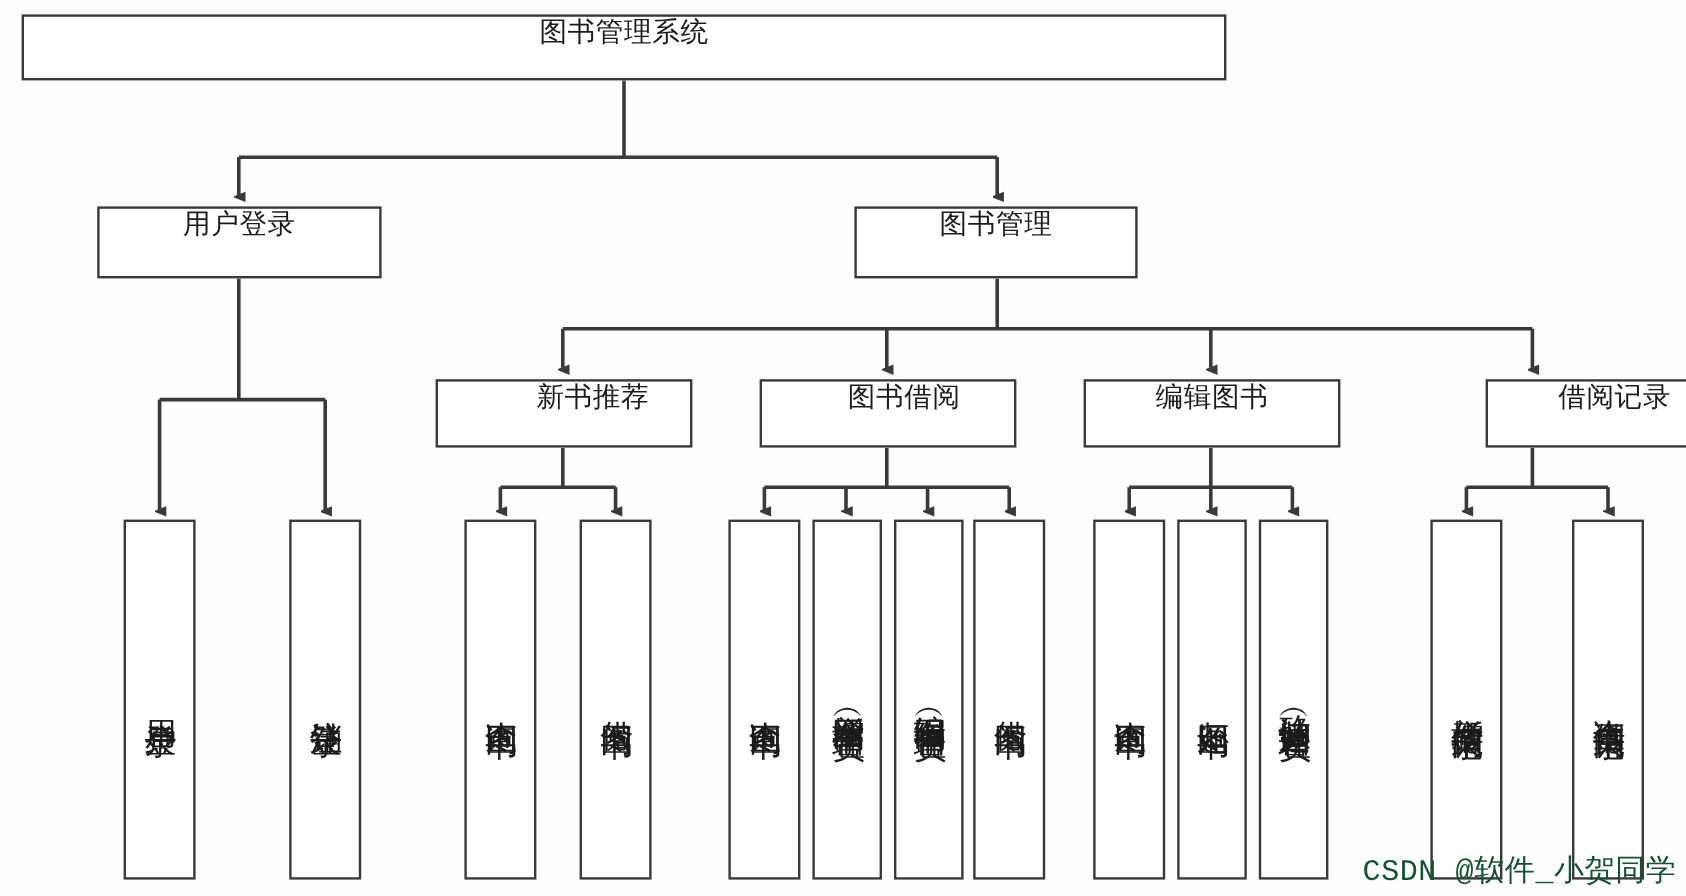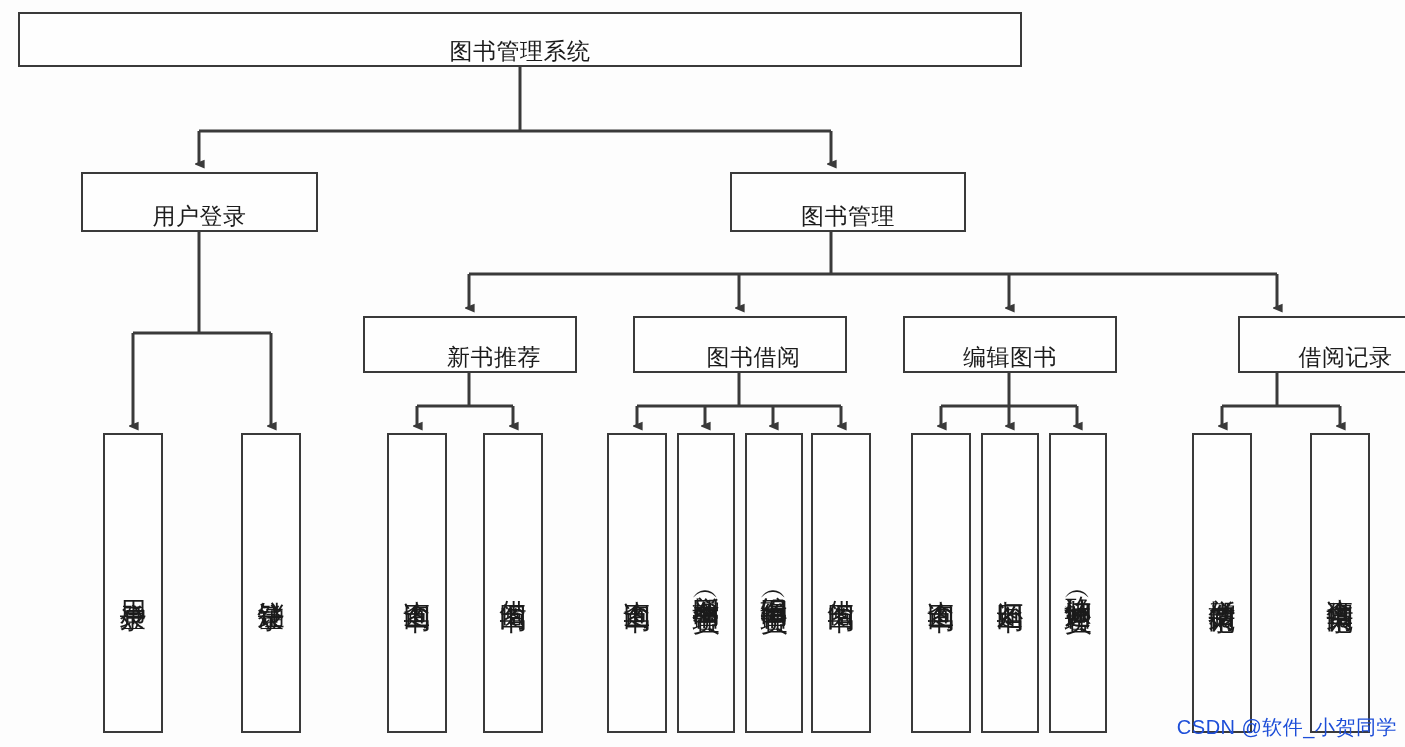--- a/index.html
+++ b/index.html
@@ -22,21 +22,21 @@
     width: 1405px;
     height: 747px;
     pointer-events: none;
   }
   .node {
     position: absolute;
     box-sizing: border-box;
     border: 2.5px solid #3a3a3a;
     background: #fefefe;
     display: flex;
-    align-items: flex-end;
+    align-items: flex-start;
     justify-content: center;
     color: #1b1b1b;
     line-height: 1.18;
   }
   .node.horiz {
     font-size: 23px;
     letter-spacing: 0.5px;
   }
   .node.vert {
     writing-mode: vertical-rl;
@@ -52,23 +52,23 @@
     writing-mode: vertical-rl;
     text-orientation: upright;
     display: block;
     white-space: normal;
     max-height: 100%;
   }
   .watermark {
     position: absolute;
     right: 8px;
     bottom: 6px;
-    font-size: 20px;
-    color: #1d4ed8;
-    font-family: Liberation Sans, sans-serif;
+    font-size: 25px;
+    color: #14532d;
+    font-family: Liberation Mono, monospace;
     white-space: nowrap;
     letter-spacing: 0.5px;
   }
 </style>
 </head>
 <body>
 
 <div id="canvas">
 
   <svg class="wires" viewBox="0 0 1405 747" xmlns="http://www.w3.org/2000/svg">
@@ -121,21 +121,21 @@
     </g>
   </svg>
 
   <div class="node horiz" style="left:18px; top:12px; width:1004px; height:55px;">
     <span>图书管理系统</span>
   </div>
 
   <div class="node horiz" style="left:81px; top:172px; width:237px; height:60px;">
     <span>用户登录</span>
   </div>
-  <div class="node horiz" style="left:712px; top:172px; width:236px; height:60px;margin-left:18px;">
+  <div class="node horiz" style="left:712px; top:172px; width:236px; height:60px;">
     <span>图书管理</span>
   </div>
 
   <div class="node horiz" style="left:363px; top:316px; width:214px; height:57px;padding-left:48px;">
     <span>新书推荐</span>
   </div>
   <div class="node horiz" style="left:633px; top:316px; width:214px; height:57px;padding-left:27px;">
     <span>图书借阅</span>
   </div>
   <div class="node horiz" style="left:903px; top:316px; width:214px; height:57px;">

